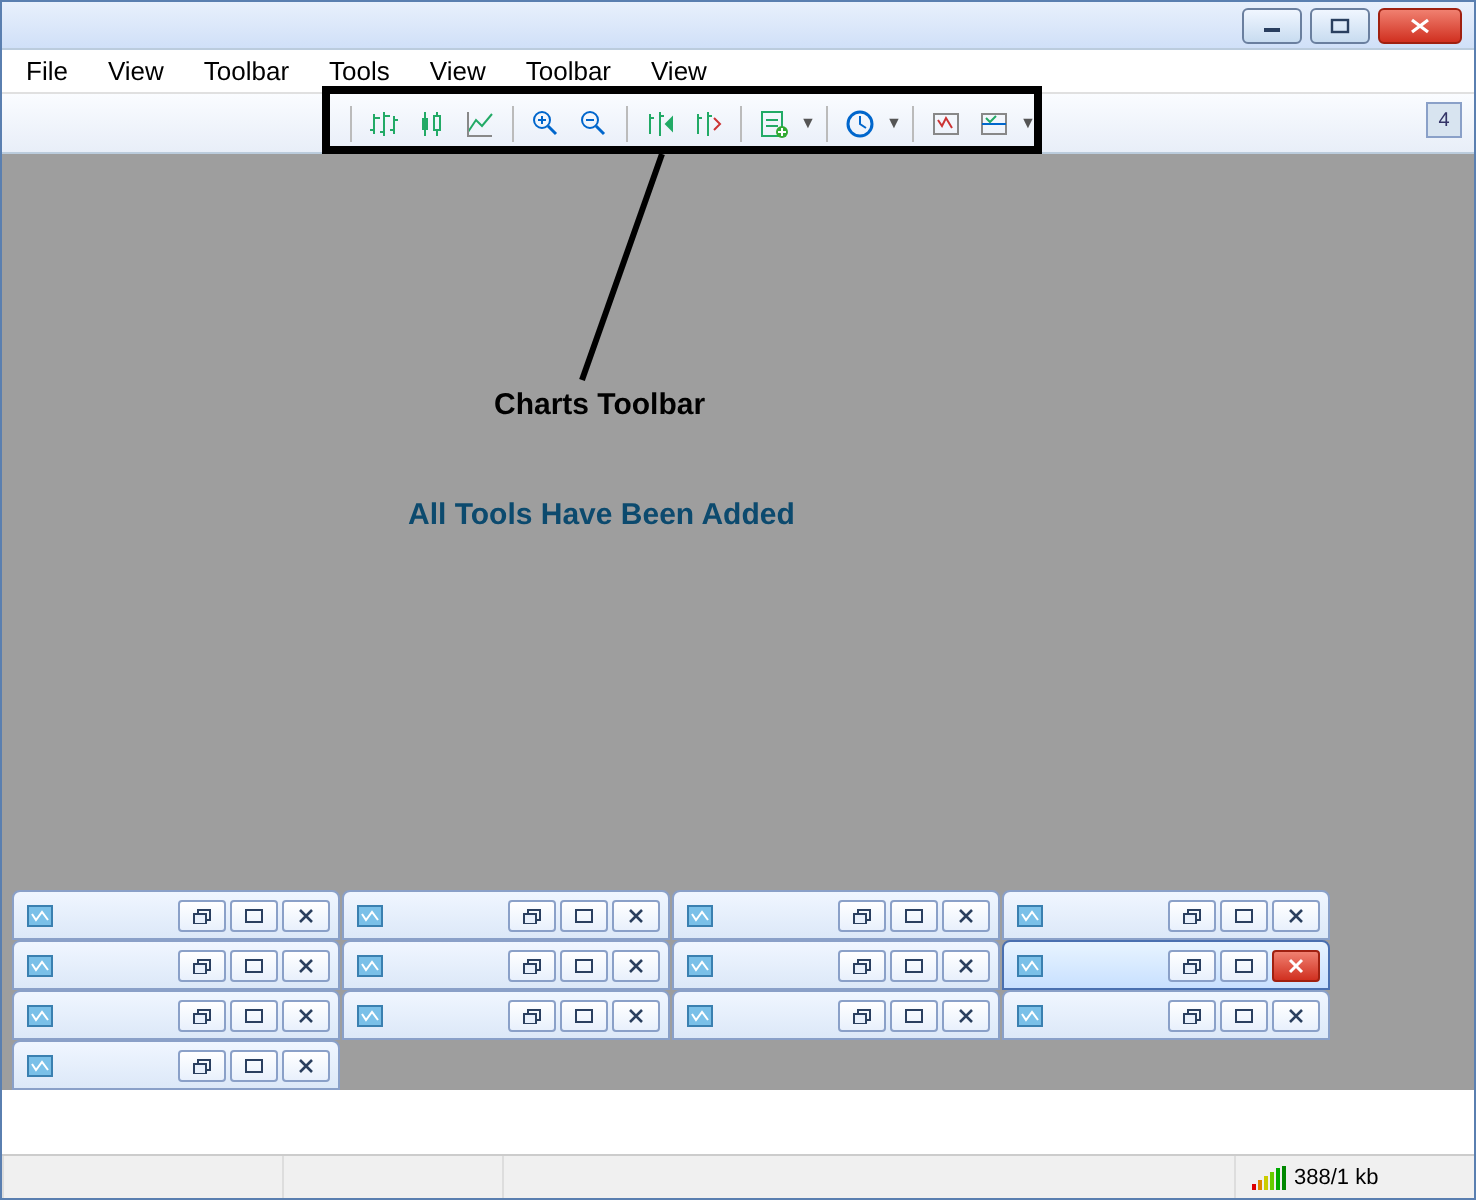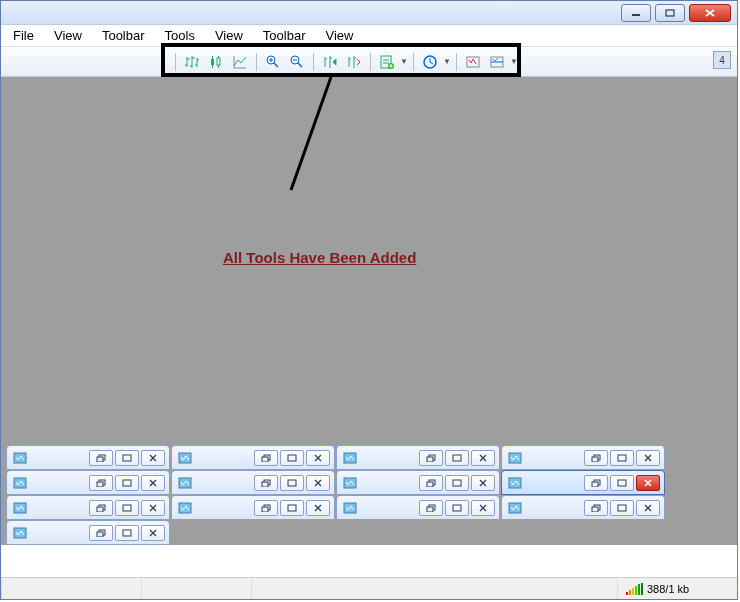--- a/index.html
+++ b/index.html
@@ -14,21 +14,21 @@
 .menubar span { cursor: default; }
 .toolbar-row { height: 30px; background: linear-gradient(#fafcff, #e8eef8); border-bottom: 1px solid #bcd; display: flex; align-items: center; padding-left: 170px; position: relative; }
 .highlight-box { position: absolute; left: 160px; top: -4px; width: 360px; height: 34px; border: 4px solid #000; z-index: 5; pointer-events: none; }
 .tb-sep { width: 1px; height: 18px; background: #bbb; margin: 0 4px; }
 .tb-btn { width: 22px; height: 22px; display: flex; align-items: center; justify-content: center; margin: 0 1px; cursor: pointer; }
 .tb-dd { width: 10px; height: 22px; display: flex; align-items: center; justify-content: center; color: #555; font-size: 8px; }
 .notif { position: absolute; right: 6px; top: 50px; width: 18px; height: 18px; background: #d8e4f0; border: 1px solid #8aa0c8; display: flex; align-items: center; justify-content: center; font-size: 10px; color: #336; }
 .workspace { flex: 1; background: #9e9e9e; position: relative; overflow: hidden; }
 .annotation-line { position: absolute; left: 280px; top: 0; }
 .annotation-text-1 { position: absolute; left: 246px; top: 117px; font-size: 15px; font-weight: bold; color: #000; }
-.annotation-text-2 { position: absolute; left: 222px; top: 172px; font-size: 15px; font-weight: bold; color: #7f1d1d; text-decoration: underline; }
+.annotation-text-2 { position: absolute; left: 203px; top: 172px; font-size: 15px; font-weight: bold; color: #0c4a6e; }
 .child-windows { position: absolute; bottom: 0; left: 5px; right: 5px; }
 .child-rows { display: flex; flex-direction: column-reverse; }
 .child-row { display: flex; }
 .child-win { height: 25px; width: 164px; background: linear-gradient(#f0f6ff, #dce8f8); border: 1px solid #8aa0c8; border-radius: 4px 4px 0 0; display: flex; align-items: center; padding: 0 4px; gap: 2px; margin-right: 1px; }
 .child-win.active { background: linear-gradient(#e8f4ff, #c8e0ff); border-color: #4a70b0; }
 .cw-icon { width: 18px; height: 14px; display: flex; align-items: center; justify-content: center; }
 .cw-btn { width: 24px; height: 16px; border: 1px solid #8aa0c8; border-radius: 2px; background: linear-gradient(#fff, #e8f0fc); display: flex; align-items: center; justify-content: center; font-size: 9px; color: #2a3f5f; }
 .cw-btn.close-active { background: linear-gradient(#f08070, #d03020); color: #fff; border-color: #a02010; font-weight: bold; }
 .statusbar { height: 22px; background: #f0f0f0; border-top: 1px solid #ccc; display: flex; align-items: center; font-size: 11px; margin-top: 32px; }
 .status-cell { border-left: 1px solid #ddd; height: 100%; display: flex; align-items: center; padding: 0 8px; }
@@ -160,20 +160,21 @@
     </div>
     <div class="tb-dd">▼</div>
   </div>
 
   <div class="notif">4</div>
 
   <div class="workspace">
     <svg class="annotation-line" width="60" height="115">
       <line x1="50" y1="0" x2="10" y2="113" stroke="#000" stroke-width="3"></line>
     </svg>
+    <div class="annotation-text-1">Charts Toolbar</div>
     <div class="annotation-text-2">All Tools Have Been Added</div>
 
     <div class="child-windows">
       <div class="child-rows" id="child-rows">
           <div class="child-row">
             <div class="child-win">
               <div class="cw-icon">
                 <svg width="14" height="12">
                   <rect x="1" y="1" width="12" height="10" fill="#7ac0e8" stroke="#3a80b0"></rect>
                   <path d="M3 5 l2 3 l3 -4 l3 4" stroke="#fff" fill="none"></path>

